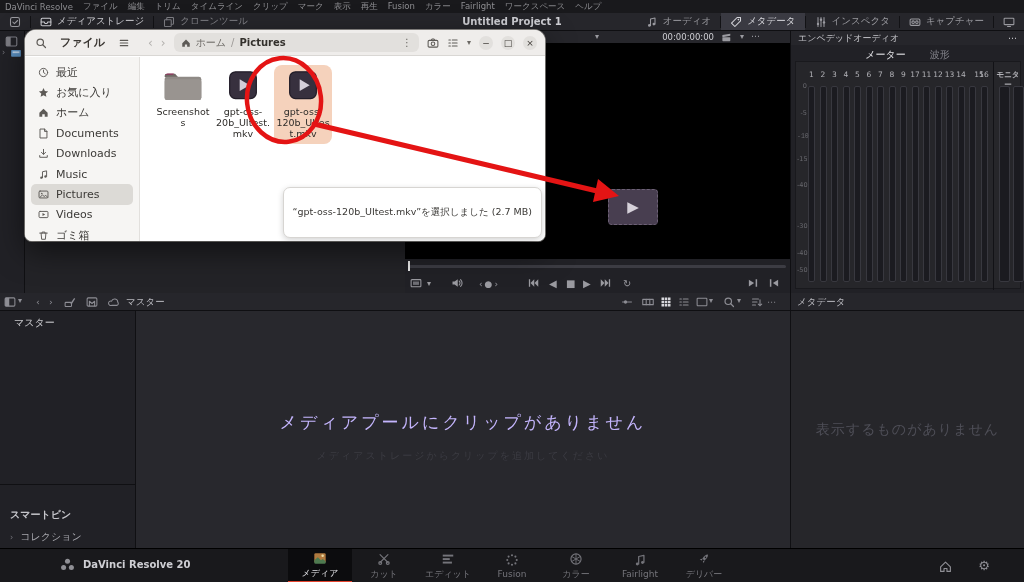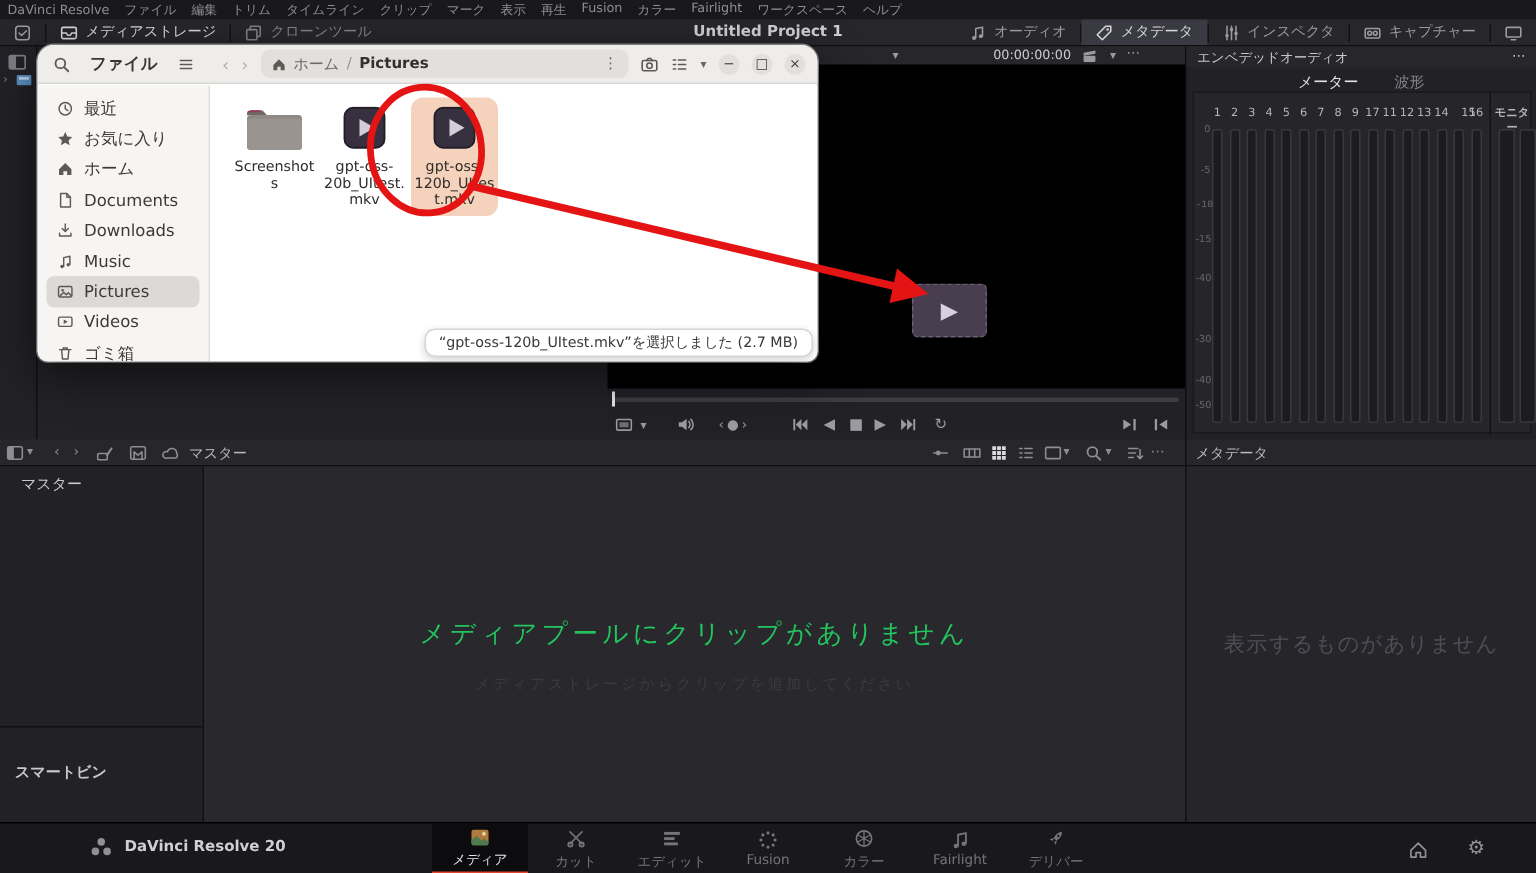--- a/index.html
+++ b/index.html
@@ -41,21 +41,21 @@
 #mon-label{position:absolute;left:198px;top:8px;width:28px;text-align:center;font-size:7.5px;font-weight:bold;color:#b3b3b8}
 .monbar{position:absolute;top:24px;height:196px;width:11px;background:#1b1b20;border:1px solid #38383f;border-radius:2px}
 
 #pool-toolbar{left:0;top:293px;width:1024px;height:18px;background:#26262b;border-bottom:1px solid #0f0f12;color:#8d8d94;font-size:9.5px}
 #pool-toolbar .ic{position:absolute;top:3px}
 #pool-toolbar .txt{position:absolute;top:3px}
 
 #bin-panel{left:0;top:311px;width:135px;height:237px;background:#212126;color:#c3c3c8}
 #pool-empty{left:135px;top:311px;width:655px;height:237px;background:#28282d;border-left:1px solid #101013}
 #meta-panel{left:790px;top:311px;width:234px;height:237px;background:#26262a;border-left:1px solid #101013}
-#pool-empty-title{position:absolute;left:0;top:100px;width:100%;text-align:center;font-size:17px;letter-spacing:3px;color:#22c55e}
+#pool-empty-title{position:absolute;left:0;top:100px;width:100%;text-align:center;font-size:17px;letter-spacing:3px;color:#c4b5fd}
 #pool-empty-sub{position:absolute;left:0;top:138px;width:100%;text-align:center;font-size:10px;letter-spacing:2px;color:#3b3b42}
 #meta-empty{position:absolute;left:0;top:110px;width:100%;text-align:center;font-size:14px;letter-spacing:1px;color:#4e4e57}
 #smartbins{position:absolute;left:0;top:173px;width:135px;border-top:1px solid #101013;padding:23px 0 0}
 
 #bottom-bar{left:0;top:548px;width:1024px;height:34px;background:#19191c;border-top:1px solid #000}
 #brand{position:absolute;left:60px;top:9px;display:flex;align-items:center;gap:8px;color:#8f8f95}
 #brand-label{font-size:10px;font-weight:bold;color:#cfcfd4}
 #page-tabs{position:absolute;left:50%;transform:translateX(-50%);top:0;height:34px;display:flex}
 .ptab{width:64px;height:34px;display:flex;flex-direction:column;align-items:center;justify-content:center;gap:2px;color:#74747a;font-size:9px}
 .ptab .ic{width:14px;height:14px}
@@ -68,21 +68,21 @@
 #fm-crumb{display:flex;align-items:center;gap:5px;background:#e2e0dd;border-radius:6px;height:19px;padding:0 7px;font-size:10px;color:#6b6archive864;flex:1}
 #fm-sidebar{position:absolute;left:0;top:27px;width:115px;height:184px;background:#f6f5f3;border-right:1px solid #e2e0dd;padding-top:5px}
 .fm-row{height:20.4px;display:flex;align-items:center;gap:7px;margin:0 6px;padding:0 7px;border-radius:5px;font-size:11px;color:#3c3a37;white-space:nowrap}
 .fm-row .ic{color:#5d5a56;width:11px;height:11px}
 .fm-row.sel{background:#dcdad6}
 #fm-files{position:absolute;left:115px;top:27px;right:0;bottom:0;background:#fff;display:flex;align-items:flex-start;padding:8px 0 0 14px;gap:2px}
 .fitem{width:58px;display:flex;flex-direction:column;align-items:center;gap:3px;padding:4px 1px;border-radius:8px}
 .fitem .fic{width:40px;height:34px;display:flex;align-items:center;justify-content:center}
 .fitem .flabel{font-size:9.5px;line-height:1.18;text-align:center;color:#2f2d2a;overflow-wrap:anywhere;word-break:break-word}
 .fitem.sel{background:#f5d2bc}
-#fm-toast{position:absolute;right:3px;bottom:3px;background:#fff;border:1px solid #d7d5d2;border-radius:7px;padding:2px 9px;font-size:9.5px;color:#3a3835;box-shadow:0 2px 6px rgba(0,0,0,.18);white-space:nowrap}
+#fm-toast{position:absolute;right:3px;bottom:3px;background:#fff;border:1px solid #d7d5d2;border-radius:7px;padding:18px 9px;font-size:9.5px;color:#3a3835;box-shadow:0 2px 6px rgba(0,0,0,.18);white-space:nowrap}
 .winbtn{width:14px;height:14px;border-radius:50%;background:#e2e0dd;display:inline-flex;align-items:center;justify-content:center;font-size:9px;color:#403c38}
 
 #annot{left:0;top:0;width:1024px;height:582px;pointer-events:none;z-index:60}
 #fm{z-index:40}
 .abs{position:absolute}
 </style>
 </head>
 <body>
 
 <div id="stage">
@@ -401,20 +401,21 @@
       </span>
     <span class="txt" style="left:767px">⋯</span>
     <span style="position:absolute;left:790px;top:0;width:1px;height:18px;background:#0f0f12"></span>
     <span class="txt" style="left:797px;color:#b9b9bf">メタデータ</span>
   </div>
 
   <div id="bin-panel" class="abs">
     <div style="padding:5px 0 0 14px;font-size:10px;color:#cacace">マスター</div>
     <div id="smartbins">
       <div style="padding-left:10px;font-size:10px;font-weight:bold;color:#c6c6cb">スマートビン</div>
+      <div style="padding:8px 0 0 10px;font-size:10px;color:#a7a7ad"><span style="font-size:8px;color:#77777d;margin-right:7px">›</span><span>コレクション</span></div>
     </div>
   </div>
 
   <div id="pool-empty" class="abs">
     <div id="pool-empty-title">メディアプールにクリップがありません</div>
     <div id="pool-empty-sub">メディアストレージからクリップを追加してください</div>
   </div>
 
   <div id="meta-panel" class="abs">
     <div id="meta-empty">表示するものがありません</div>

